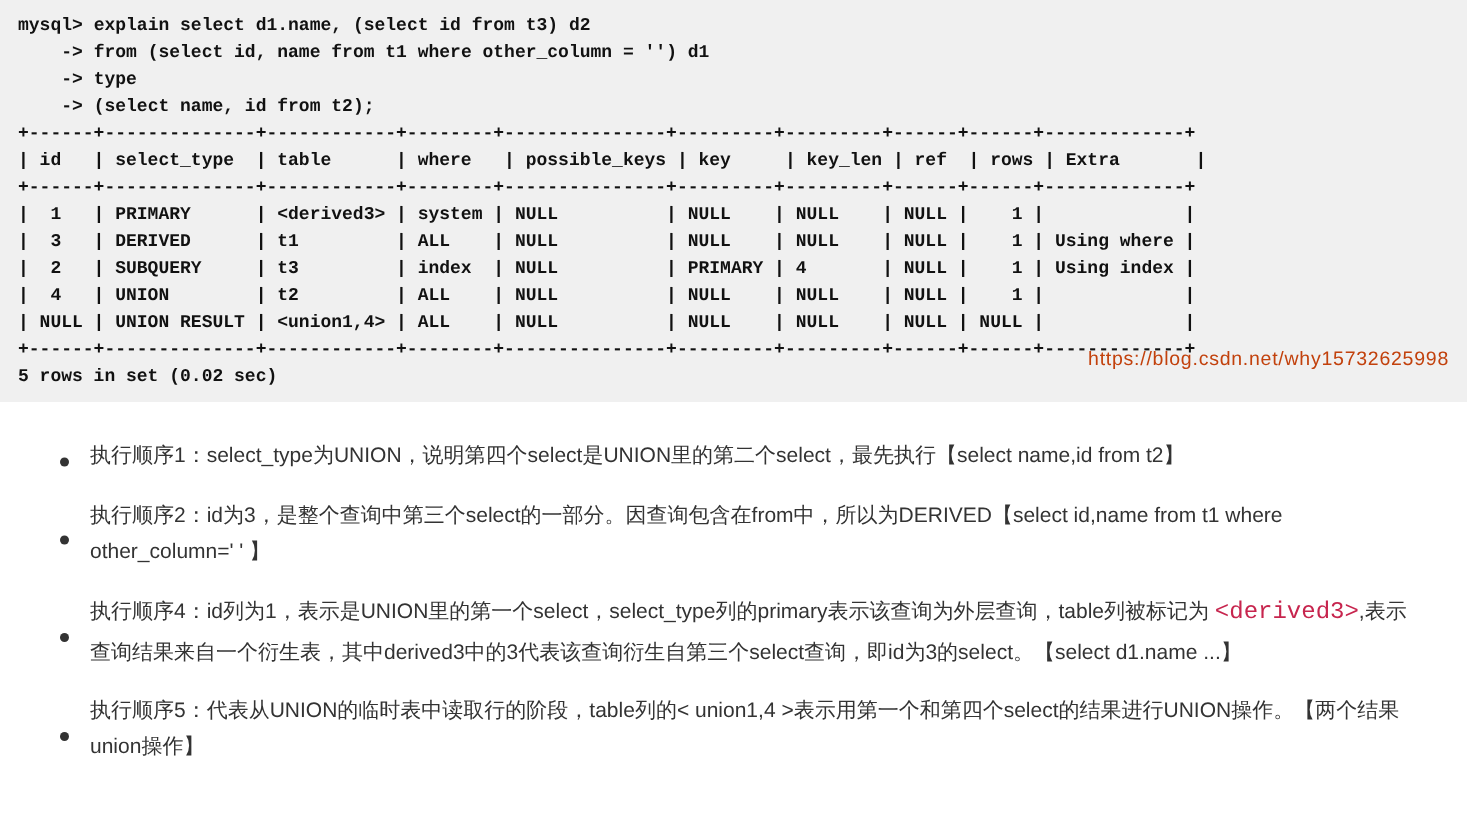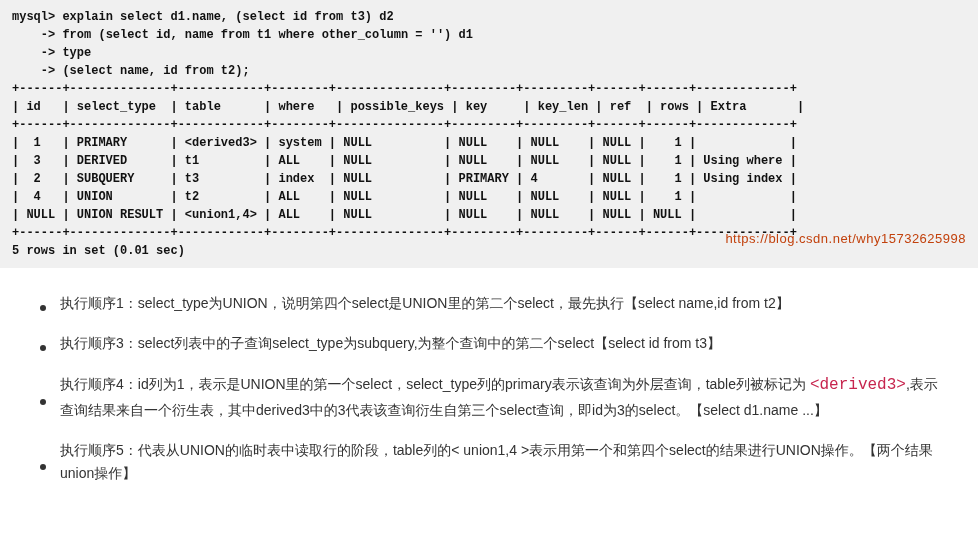--- a/index.html
+++ b/index.html
@@ -69,35 +69,35 @@
 <span>    -&gt; </span><span>(select name, id from t2);</span>
 <span>+------+--------------+------------+--------+---------------+---------+---------+------+------+-------------+</span>
 <span>| id   | select_type  | table      | where   | possible_keys | key     | key_len | ref  | rows | Extra       |</span>
 <span>+------+--------------+------------+--------+---------------+---------+---------+------+------+-------------+</span>
 <span>|  1   | PRIMARY      | &lt;derived3&gt; | system | NULL          | NULL    | NULL    | NULL |    1 |             |</span>
 <span>|  3   | DERIVED      | t1         | ALL    | NULL          | NULL    | NULL    | NULL |    1 | Using where |</span>
 <span>|  2   | SUBQUERY     | t3         | index  | NULL          | PRIMARY | 4       | NULL |    1 | Using index |</span>
 <span>|  4   | UNION        | t2         | ALL    | NULL          | NULL    | NULL    | NULL |    1 |             |</span>
 <span>| NULL | UNION RESULT | &lt;union1,4&gt; | ALL    | NULL          | NULL    | NULL    | NULL | NULL |             |</span>
 <span>+------+--------------+------------+--------+---------------+---------+---------+------+------+-------------+</span>
-<span>5 rows in set (0.01 sec)</span>
+<span>5 rows in set (0.02 sec)</span>
 <span class="watermark">https://blog.csdn.net/why15732625998</span></div>
 
 <div class="explain-list">
 
   <div class="bullet-item">
     <div class="bullet-dot"></div>
     <div class="bullet-text">执行顺序1：select_type为UNION，说明第四个select是UNION里的第二个select，最先执行【select name,id from t2】</div>
   </div>
 
-
   <div class="bullet-item">
     <div class="bullet-dot"></div>
-    <div class="bullet-text">执行顺序3：select列表中的子查询select_type为subquery,为整个查询中的第二个select【select id from t3】</div>
+    <div class="bullet-text">执行顺序2：id为3，是整个查询中第三个select的一部分。因查询包含在from中，所以为DERIVED【select id,name from t1 where other_column=' '  】</div>
   </div>
+
 
   <div class="bullet-item">
     <div class="bullet-dot"></div>
     <div class="bullet-text">
       <span>执行顺序4：id列为1，表示是UNION里的第一个select，select_type列的primary表示该查询为外层查询，table列被标记为</span>
       <span class="inline-code">&lt;derived3&gt;</span><span>,表示查询结果来自一个衍生表，其中derived3中的3代表该查询衍生自第三个select查询，即id为3的select。【select d1.name ...】</span>
     </div>
   </div>
 
   <div class="bullet-item">

